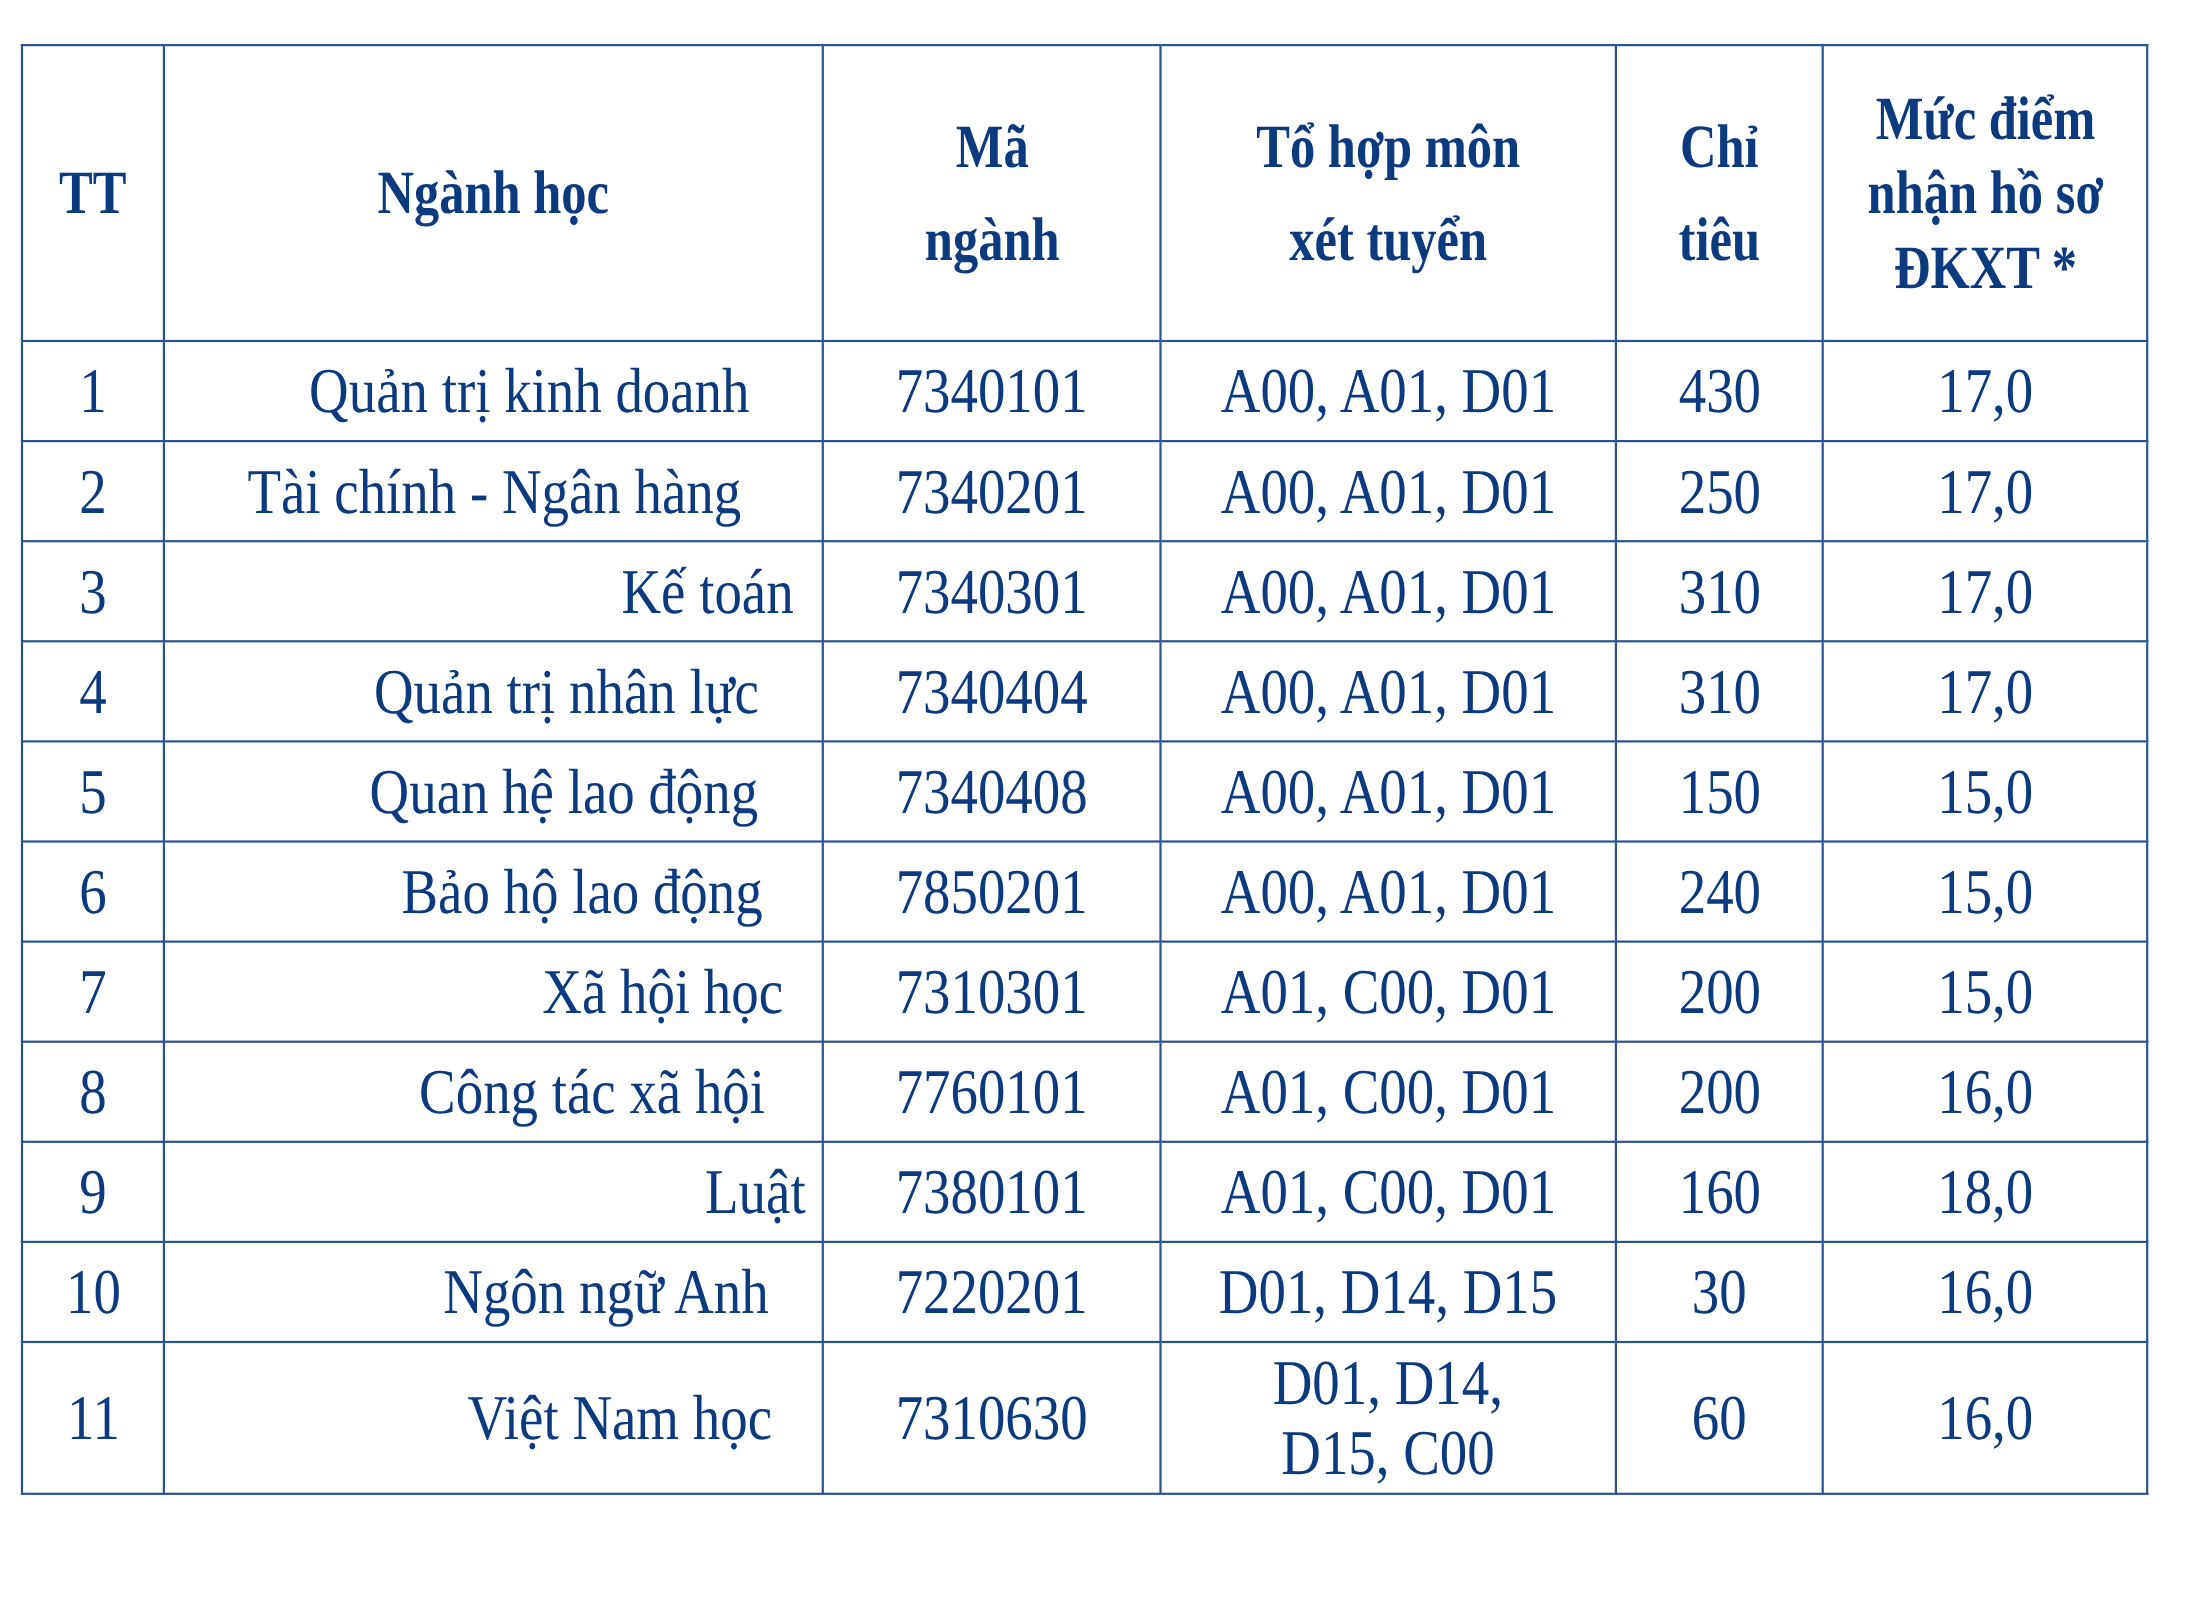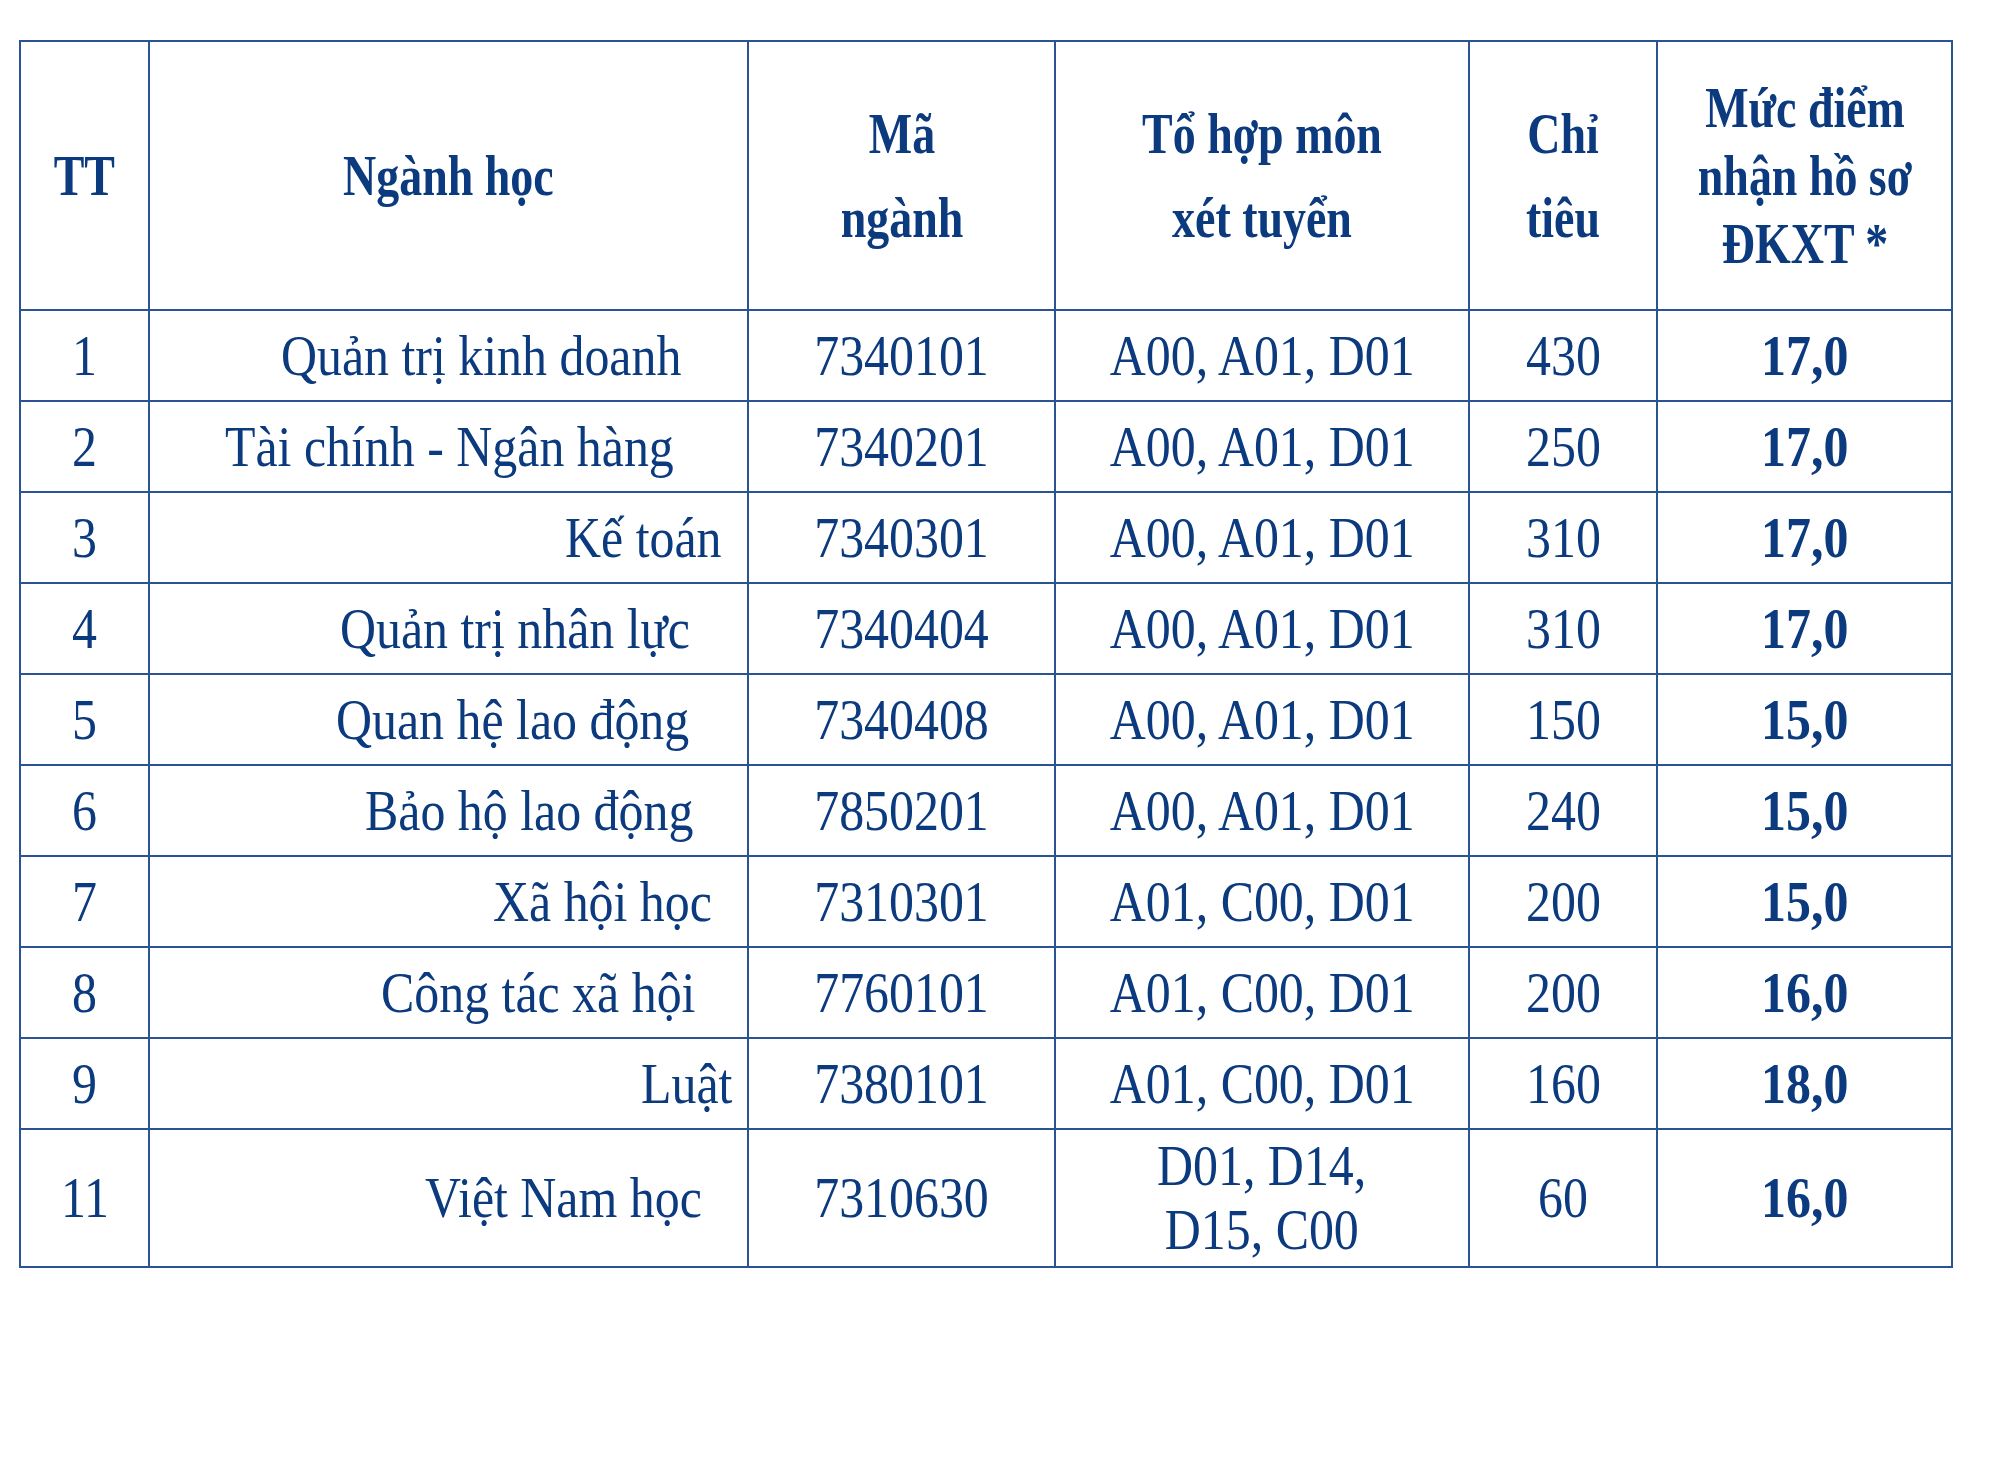--- a/index.html
+++ b/index.html
@@ -53,21 +53,21 @@
       transform-origin: center;
     }
     .admissions-table td.name-cell {
       text-align: right;
       padding-left: 22px;
     }
     .admissions-table td.name-cell span {
       transform-origin: left center;
     }
     .admissions-table td.score-cell {
-      font-weight: bold;
+      font-weight: normal;
       border-radius: 10px;
     }
     .admissions-table tr.tall-row td {
       height: 136px;
     }
     .subject-two-line {
       line-height: 60px;
     }
   </style>
 </head>
@@ -158,20 +158,28 @@
       <td class="score-cell"><span>16,0</span></td>
     </tr>
     <tr>
       <td><span>9</span></td>
       <td class="name-cell"><span>Luật</span></td>
       <td><span>7380101</span></td>
       <td><span>A01, C00, D01</span></td>
       <td><span>160</span></td>
       <td class="score-cell"><span>18,0</span></td>
     </tr>
+    <tr>
+      <td><span>10</span></td>
+      <td class="name-cell"><span>Ngôn ngữ Anh</span></td>
+      <td><span>7220201</span></td>
+      <td><span>D01, D14, D15</span></td>
+      <td><span>30</span></td>
+      <td class="score-cell"><span>16,0</span></td>
+    </tr>
     <tr class="tall-row">
       <td><span>11</span></td>
       <td class="name-cell"><span>Việt Nam học</span></td>
       <td><span>7310630</span></td>
       <td class="subject-two-line">
         <span>D01, D14,</span><br>
         <span>D15, C00</span>
       </td>
       <td><span>60</span></td>
       <td class="score-cell"><span>16,0</span></td>

